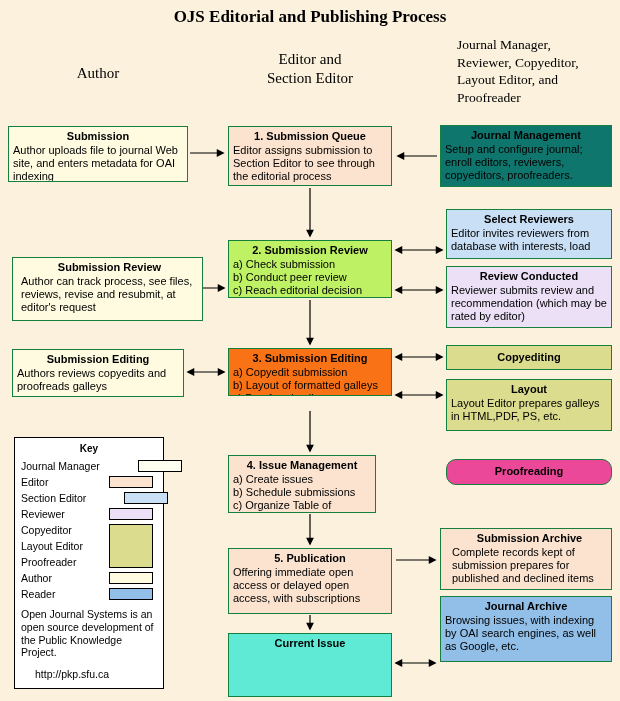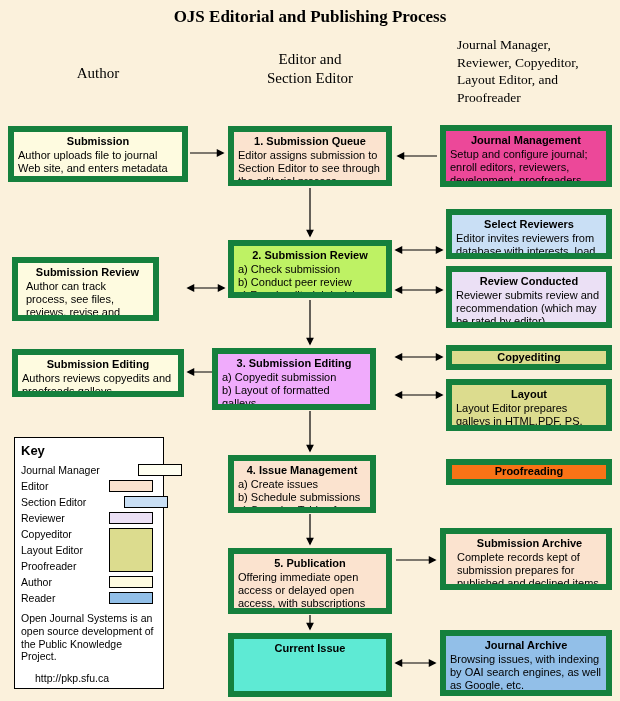--- a/index.html
+++ b/index.html
@@ -13,30 +13,30 @@
     font-family:"Liberation Serif", serif; font-size:17px; font-weight:bold;
   }
   .col-head {
     position:absolute; font-family:"Liberation Serif", serif; font-size:15px;
     line-height:1.25; white-space:pre-line;
   }
   #col-head-author { top:64px; left:38px; width:120px; text-align:center; }
   #col-head-editor { top:50px; left:240px; width:140px; text-align:center; }
   #col-head-staff  { top:36px; left:457px; width:160px; text-align:left; font-size:13.5px; line-height:1.3; }
   .box {
-    position:absolute; border:6px solid #15803d; padding:3px 4px; overflow:hidden;
+    position:absolute; border:1px solid #15803d; padding:3px 4px; overflow:hidden;
   }
   .box-title { font-size:11px; font-weight:bold; text-align:center; line-height:1.2; }
   .box-body  { font-size:11px; line-height:1.16; margin-top:1px; white-space:pre-line; }
   .center-title { display:flex; align-items:center; justify-content:center; }
   .center-title .box-title { margin:0; }
   svg.arrows { position:absolute; left:0; top:0; pointer-events:none; }
   #key { position:absolute; left:14px; top:437px; width:150px; height:252px;
          border:1px solid #000; padding:5px 6px; }
-  .key-title { text-align:left; font-weight:bold; font-size:13px; margin-bottom:4px; }
+  .key-title { text-align:center; font-weight:bold; font-size:10px; margin-bottom:4px; }
   .key-row { display:flex; align-items:center; justify-content:space-between; height:16px;gap:38px; }
   .key-label { font-size:10.5px; white-space:nowrap; }
   .swatch { width:44px; height:12px; border:1px solid #000; flex:none; margin-right:4px; }
   .key-multi { display:flex; align-items:center; justify-content:space-between; }
   .key-multi .labels .key-label { height:16px; display:flex; align-items:center; }
   .swatch-tall { width:44px; height:44px; border:1px solid #000; flex:none; margin-right:4px; }
   .key-note { font-size:10.5px; line-height:1.22; margin-top:6px; }
   .key-url  { font-size:10.5px; margin-top:9px; padding-left:14px; }
 </style>
 </head>
@@ -75,86 +75,86 @@
 Section Editor</div>
   <div class="col-head" id="col-head-staff">Journal Manager,
 Reviewer, Copyeditor,
 Layout Editor, and
 Proofreader</div>
 
   <div class="box" style="left: 8px; top: 126px; width: 180px; height: 56px; background-color: rgb(254, 251, 224);">
     <div class="box-title">Submission</div>
     <div class="box-body">Author uploads file to journal Web site, and enters metadata for OAI indexing</div>
   </div>
-  <div class="box" style="left: 12px; top: 257px; width: 147px; height: 64px; background-color: rgb(254, 251, 224); padding-left: 8px;">
+  <div class="box" style="left: 12px; top: 257px; width: 191px; height: 64px; background-color: rgb(254, 251, 224); padding-left: 8px;">
     <div class="box-title">Submission Review</div>
     <div class="box-body">Author can track process, see files, reviews, revise and resubmit, at editor's request</div>
   </div>
   <div class="box" style="left: 12px; top: 349px; width: 172px; height: 48px; background-color: rgb(254, 251, 224);">
     <div class="box-title">Submission Editing</div>
     <div class="box-body">Authors reviews copyedits and proofreads galleys</div>
   </div>
 
   <div class="box" style="left: 228px; top: 126px; width: 164px; height: 60px; background-color: rgb(251, 227, 207);">
     <div class="box-title">1. Submission Queue</div>
     <div class="box-body">Editor assigns submission to Section Editor to see through the editorial process</div>
   </div>
   <div class="box" style="left: 228px; top: 240px; width: 164px; height: 58px; background-color: #bef264;">
     <div class="box-title">2. Submission Review</div>
     <div class="box-body">a) Check submission
 b) Conduct peer review
 c) Reach editorial decision</div>
   </div>
-  <div class="box" style="left: 212px; top: 348px; width: 164px; height: 62px; background-color: #f0abfc;">
+  <div class="box" style="left: 228px; top: 348px; width: 164px; height: 48px; background-color: #f97316;">
     <div class="box-title">3. Submission Editing</div>
     <div class="box-body">a) Copyedit submission
 b) Layout of formatted galleys
 c) Proofread galleys</div>
   </div>
   <div class="box" style="left: 228px; top: 455px; width: 148px; height: 58px; background-color: rgb(251, 227, 207);">
     <div class="box-title">4. Issue Management</div>
     <div class="box-body">a) Create issues
 b) Schedule submissions
 c) Organize Table of Contents</div>
   </div>
   <div class="box" style="left: 228px; top: 548px; width: 164px; height: 66px; background-color: rgb(251, 227, 207);">
     <div class="box-title">5. Publication</div>
     <div class="box-body">Offering immediate open access or delayed open access, with subscriptions</div>
   </div>
   <div class="box" style="left: 228px; top: 633px; width: 164px; height: 64px; background-color: #5eead4;">
     <div class="box-title">Current Issue</div>
   </div>
 
-  <div class="box" style="left: 440px; top: 125px; width: 172px; height: 62px; background-color: #ec4899;">
+  <div class="box" style="left: 440px; top: 125px; width: 172px; height: 62px; background-color: #0f766e;">
     <div class="box-title">Journal Management</div>
-    <div class="box-body">Setup and configure journal; enroll editors, reviewers, development, proofreaders.</div>
+    <div class="box-body">Setup and configure journal; enroll editors, reviewers, copyeditors, proofreaders.</div>
   </div>
   <div class="box" style="left: 446px; top: 209px; width: 166px; height: 50px; background-color: rgb(201, 223, 245);">
     <div class="box-title">Select Reviewers</div>
     <div class="box-body">Editor invites reviewers from database with interests, load</div>
   </div>
   <div class="box" style="left: 446px; top: 266px; width: 166px; height: 62px; background-color: rgb(235, 224, 245);">
     <div class="box-title">Review Conducted</div>
     <div class="box-body">Reviewer submits review and recommendation (which may be rated by editor)</div>
   </div>
   <div class="box center-title" style="left: 446px; top: 345px; width: 166px; height: 25px; background-color: rgb(220, 220, 142);">
     <div class="box-title">Copyediting</div>
   </div>
   <div class="box" style="left: 446px; top: 379px; width: 166px; height: 52px; background-color: rgb(220, 220, 142);">
     <div class="box-title">Layout</div>
     <div class="box-body">Layout Editor prepares galleys in HTML,PDF, PS, etc.</div>
   </div>
-  <div class="box center-title" style="left: 446px; top: 459px; width: 166px; height: 26px; background-color: #f97316;">
+  <div class="box center-title" style="left: 446px; top: 459px; width: 166px; height: 26px; background-color: #ec4899; border-radius: 10px;">
     <div class="box-title">Proofreading</div>
   </div>
   <div class="box" style="left: 440px; top: 528px; width: 172px; height: 62px; background-color: rgb(251, 227, 207); padding-left: 11px;">
     <div class="box-title">Submission Archive</div>
     <div class="box-body">Complete records kept of submission prepares for published and declined items</div>
   </div>
-  <div class="box" style="left: 440px; top: 630px; width: 172px; height: 66px; background-color: rgb(146, 191, 232);">
+  <div class="box" style="left: 440px; top: 596px; width: 172px; height: 66px; background-color: rgb(146, 191, 232);">
     <div class="box-title">Journal Archive</div>
     <div class="box-body">Browsing issues, with indexing by OAI search engines, as well as Google, etc.</div>
   </div>
 
   <div id="key" style="background-color: rgb(255, 255, 255);">
     <div class="key-title">Key</div>
 
     <div class="key-row">
       <span class="key-label">Journal Manager</span>
       <span class="swatch" style="background-color: rgb(254, 254, 240);"></span>

